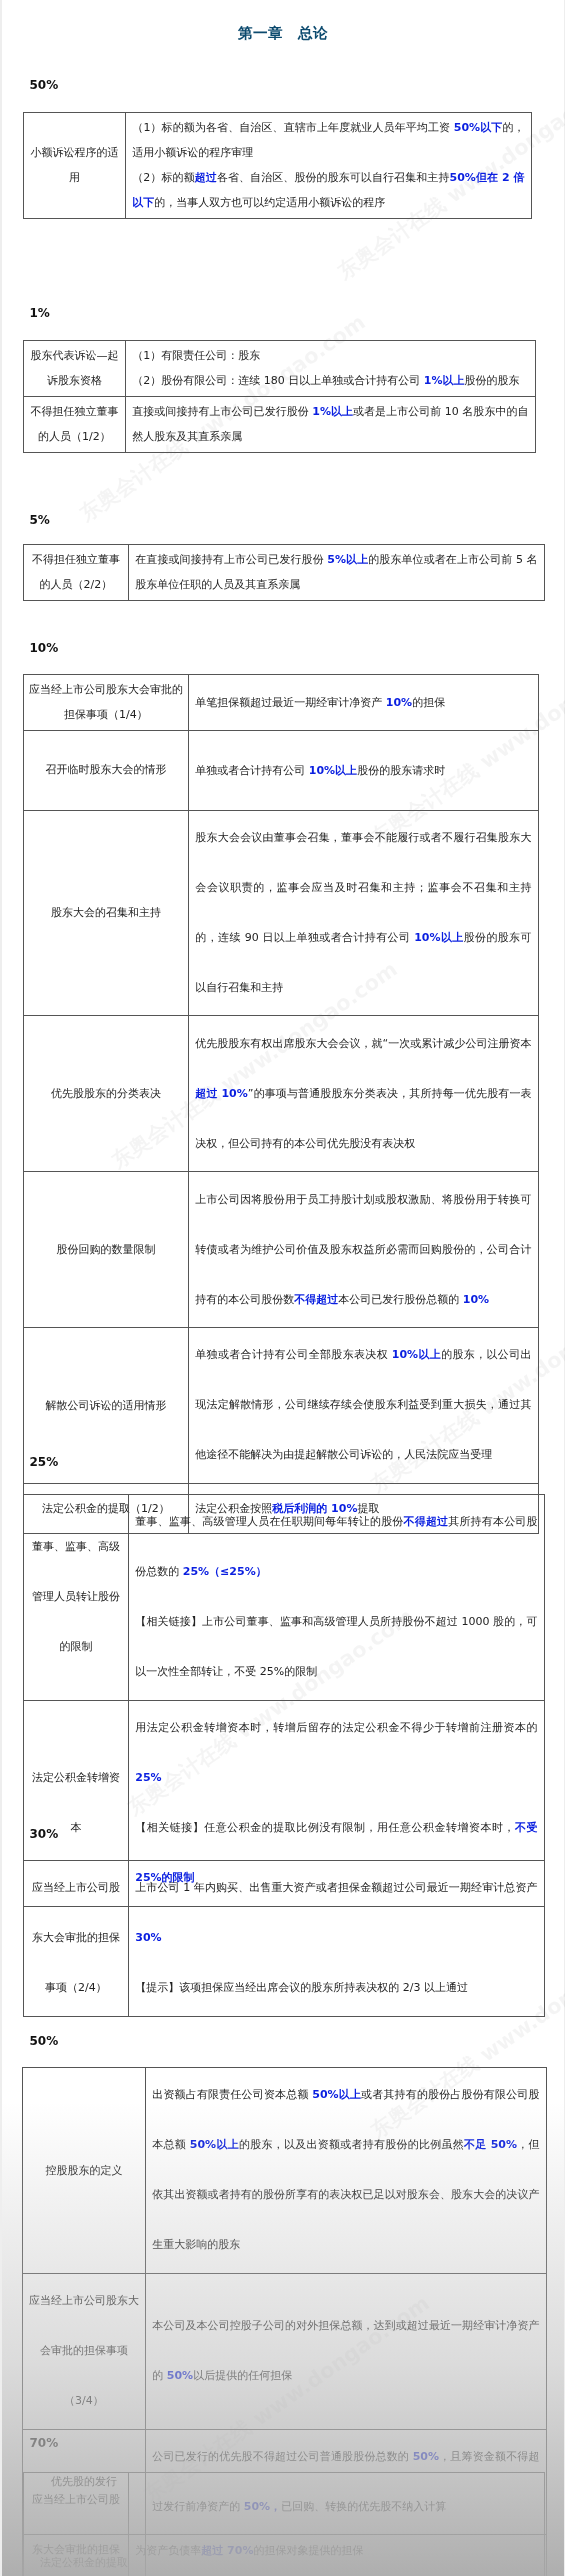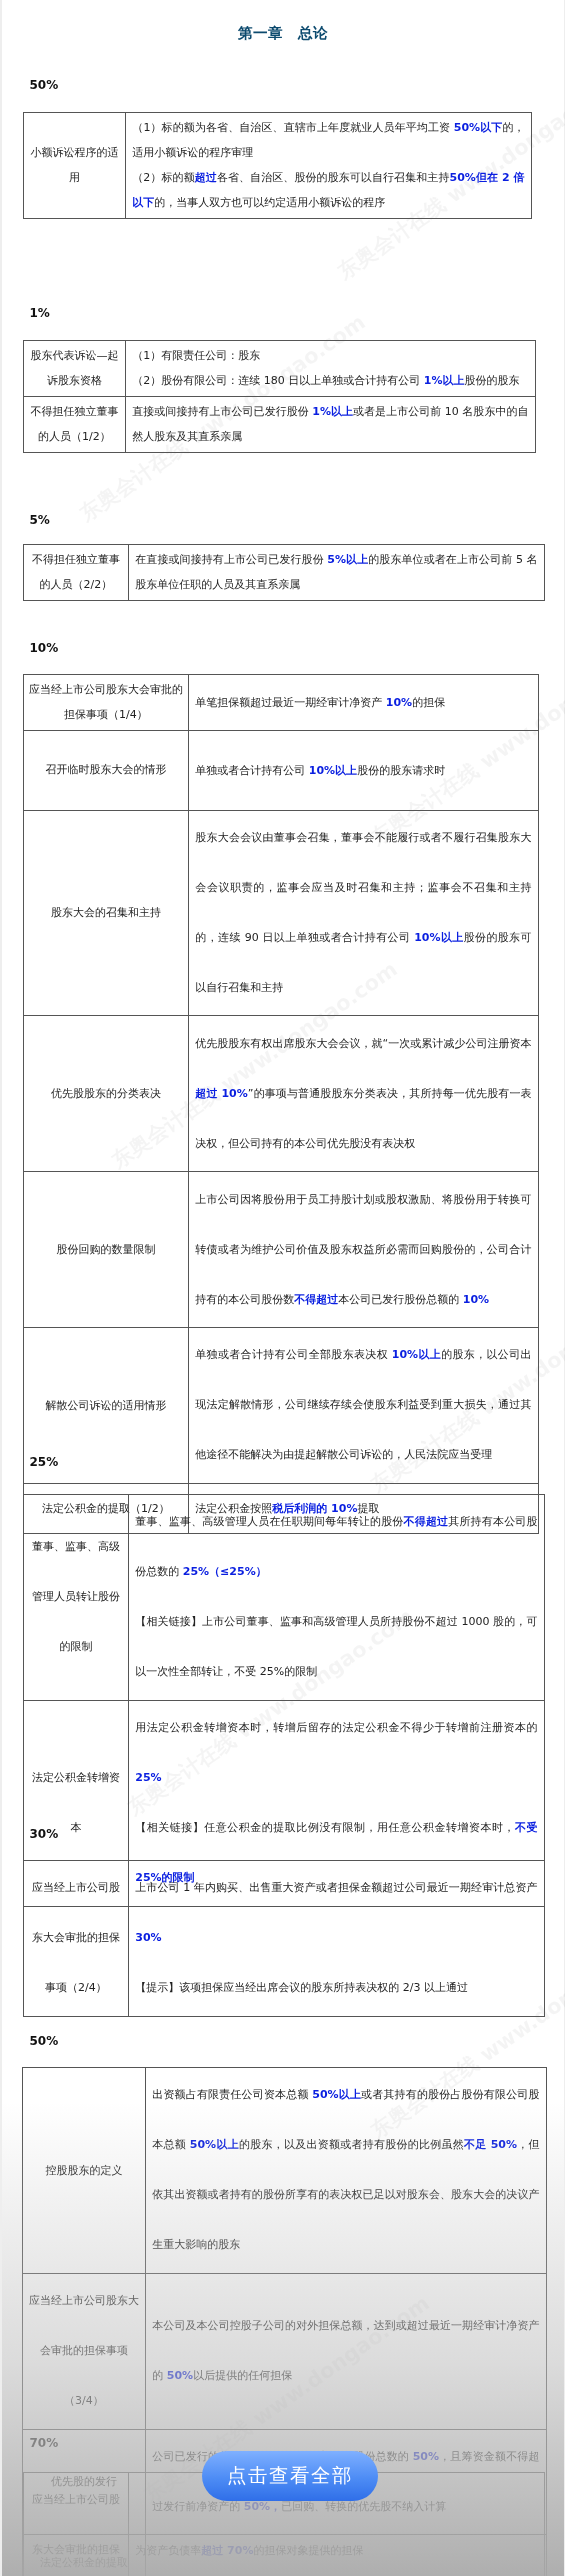--- a/index.html
+++ b/index.html
@@ -251,15 +251,14 @@
     <tbody>
         <tr>
       <td class="term" style="width:94px;line-height:50px;">应当经上市公司股东大会审批的担保事项（4/4）</td>
       <td class="desc"><span>为资产负债率</span><span class="hl">超过 70%</span><span>的担保对象提供的担保</span></td>
     </tr>
   </tbody>
     </table>
 
   <div class="fade-overlay"></div>
 
-  <div class="view-all-btn">点击查看全部</div>
 </div>
 
 
 </body></html>

